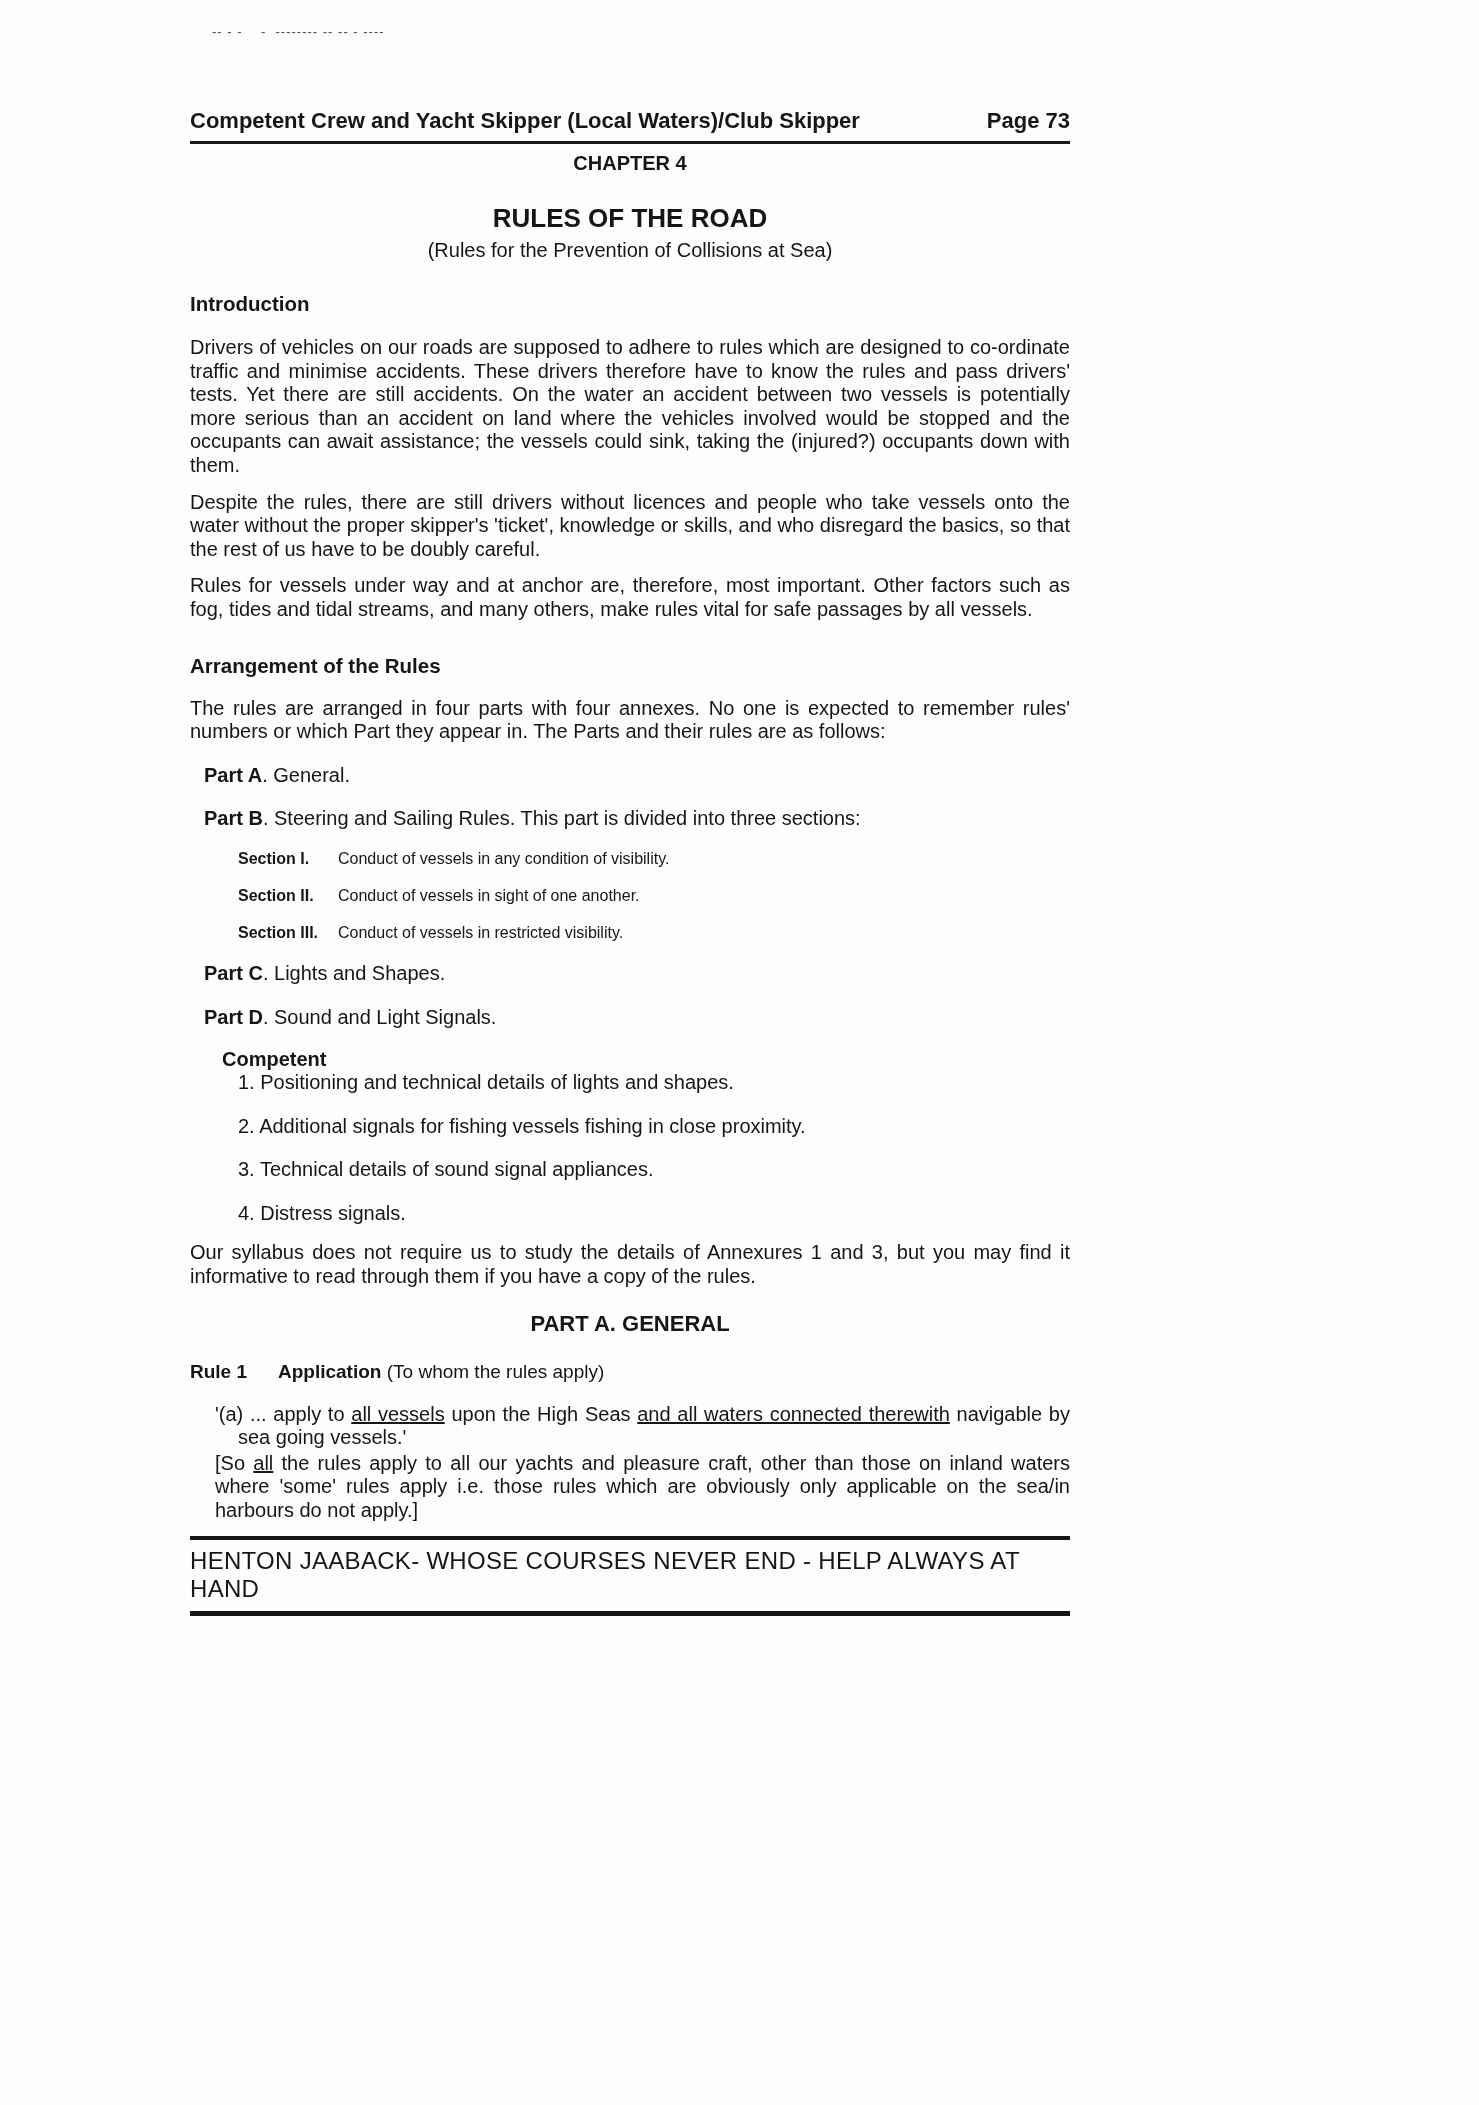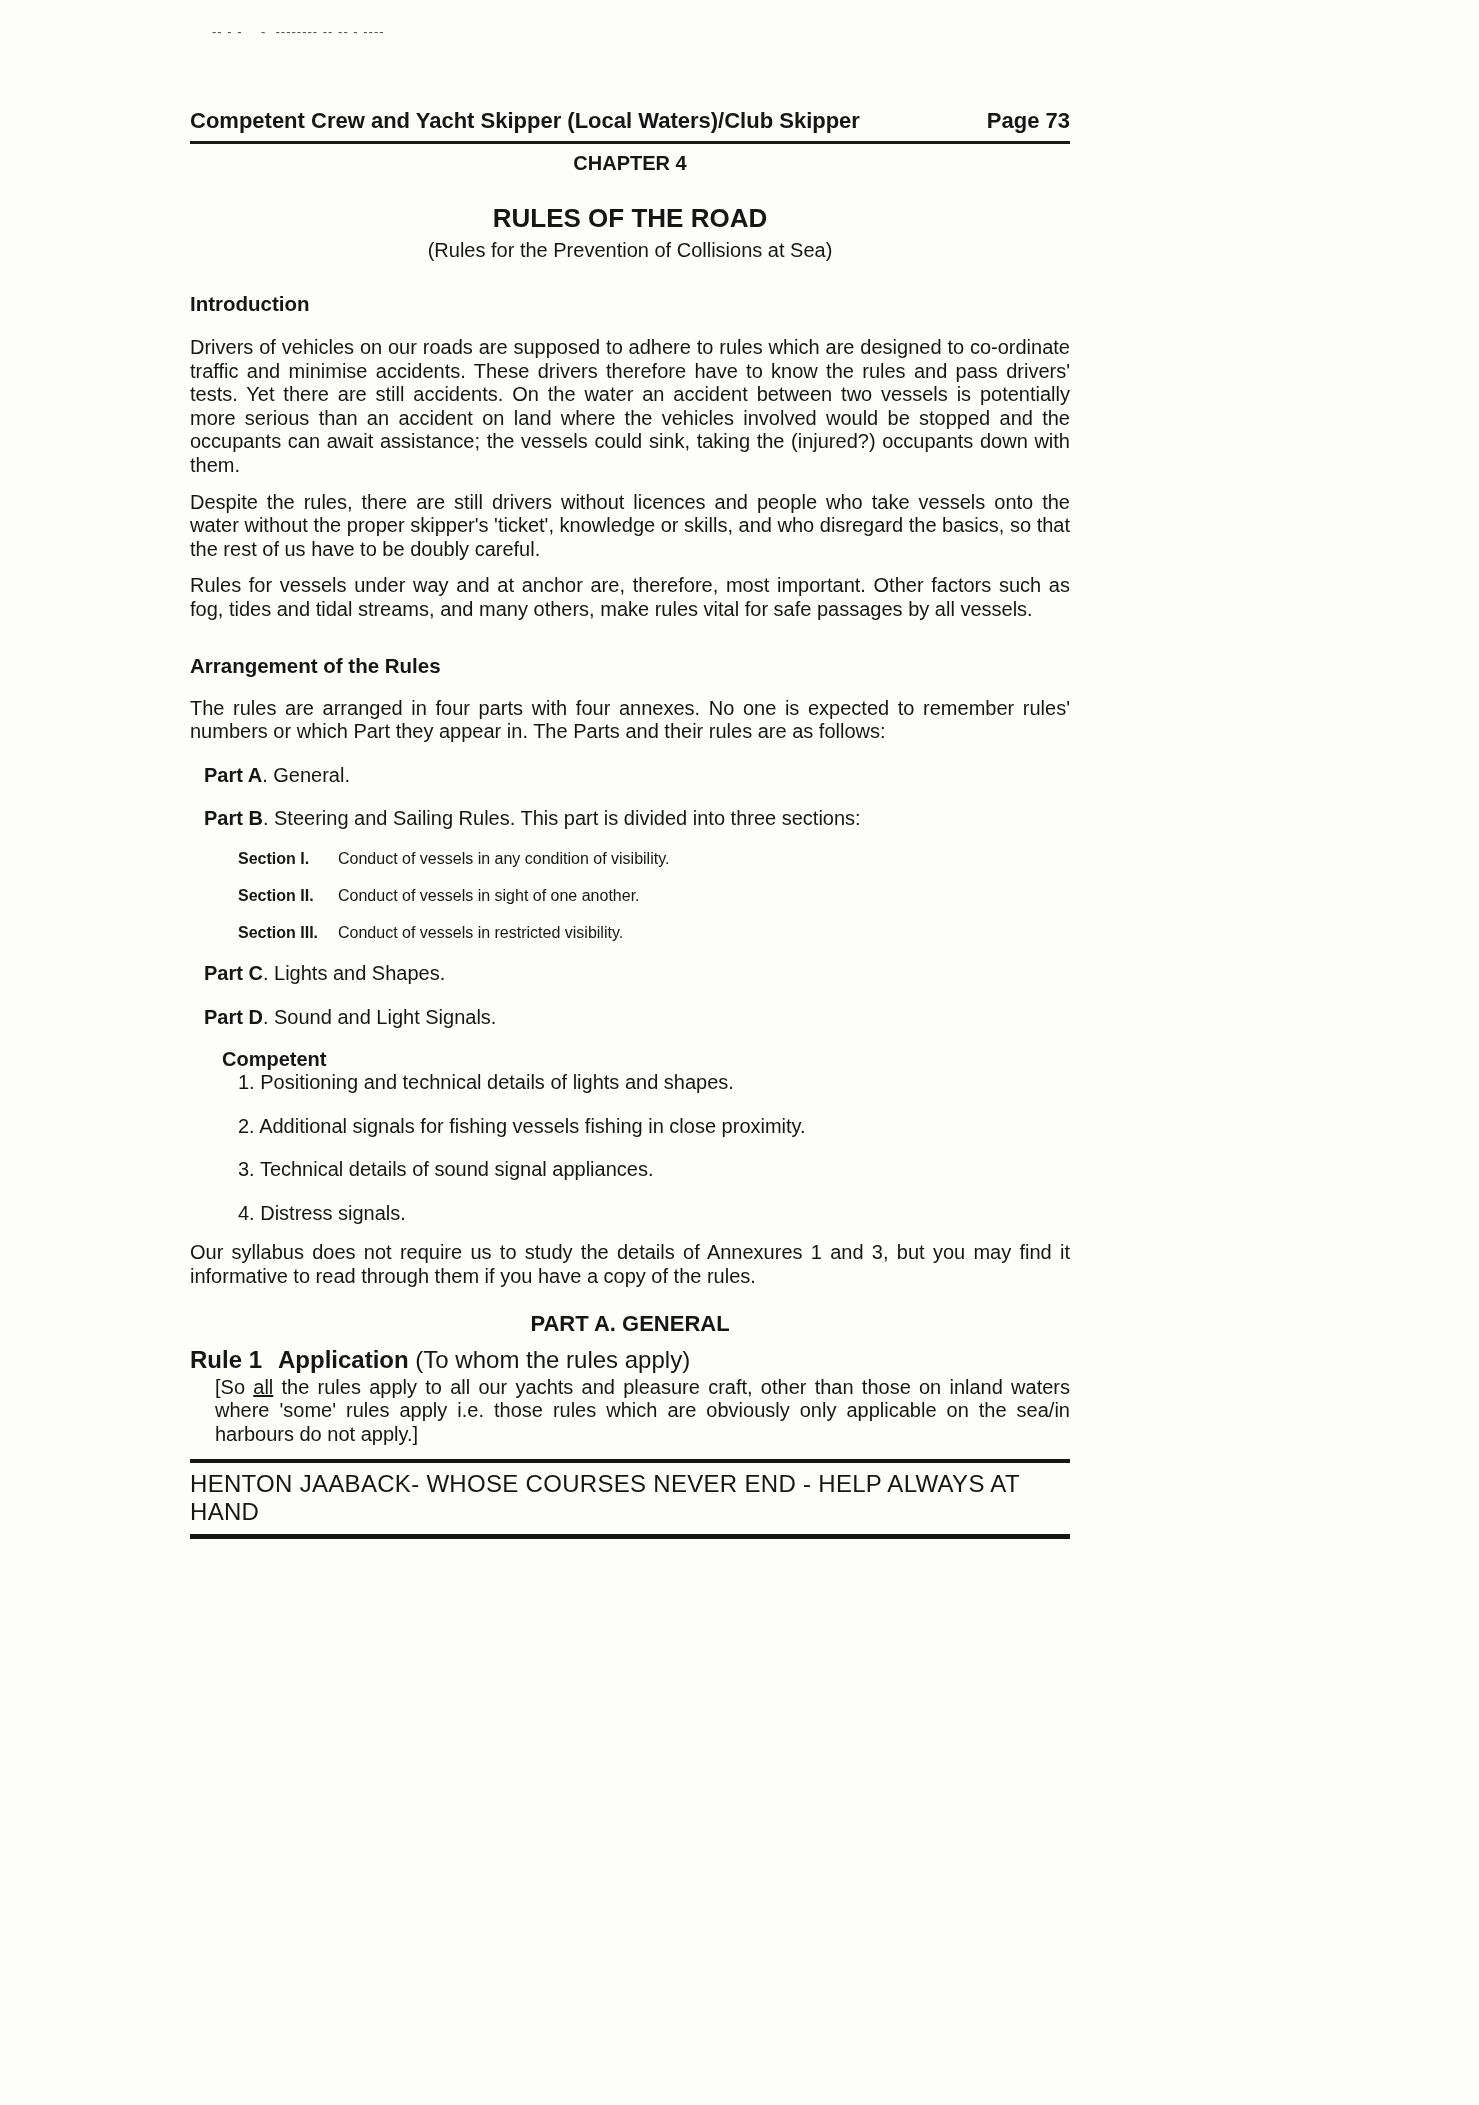--- a/index.html
+++ b/index.html
@@ -87,22 +87,22 @@
   .annex-item.first { margin-top: 0; }
   .syllabus { margin-top: 16px; text-align: justify; }
   .part-general-heading {
     text-align: center;
     font-size: 22px;
     font-weight: bold;
     margin-top: 22px;
   }
   .rule-line {
     display: flex;
-    margin-top: 9px;
-    font-size: 24px;
+    margin-top: 24px;
+    font-size: 19px;
   }
   .rule-line .rule-num {
     font-weight: bold;
     flex: 0 0 88px;
   }
   .quote {
     margin-top: 20px;
     margin-left: 25px;
     padding-left: 23px;
     text-indent: -23px;
@@ -184,19 +184,20 @@
 
     <p class="line syllabus">Our syllabus does not require us to study the details of Annexures 1 and 3, but you may find it informative to read through them if you have a copy of the rules.</p>
 
     <div class="part-general-heading">PART A. GENERAL</div>
 
     <div class="rule-line">
       <span class="rule-num">Rule 1</span>
       <span><b>Application</b><span> (To whom the rules apply)</span></span>
     </div>
 
+    <p class="line quote"><span>'(a) ... apply to </span><span class="u">all vessels</span><span> upon the High Seas </span><span class="u">and all waters connected therewith</span><span> navigable by sea going vessels.'</span></p>
 
     <p class="line rule-note"><span>[So </span><span class="u">all</span><span> the rules apply to all our yachts and pleasure craft, other than those on inland waters where 'some' rules apply i.e. those rules which are obviously only applicable on the sea/in harbours do not apply.]</span></p>
 
     <div class="footer-bar">HENTON JAABACK- WHOSE COURSES NEVER END - HELP ALWAYS AT HAND</div>
 
   </div>
 </div>
 
 </body></html>

